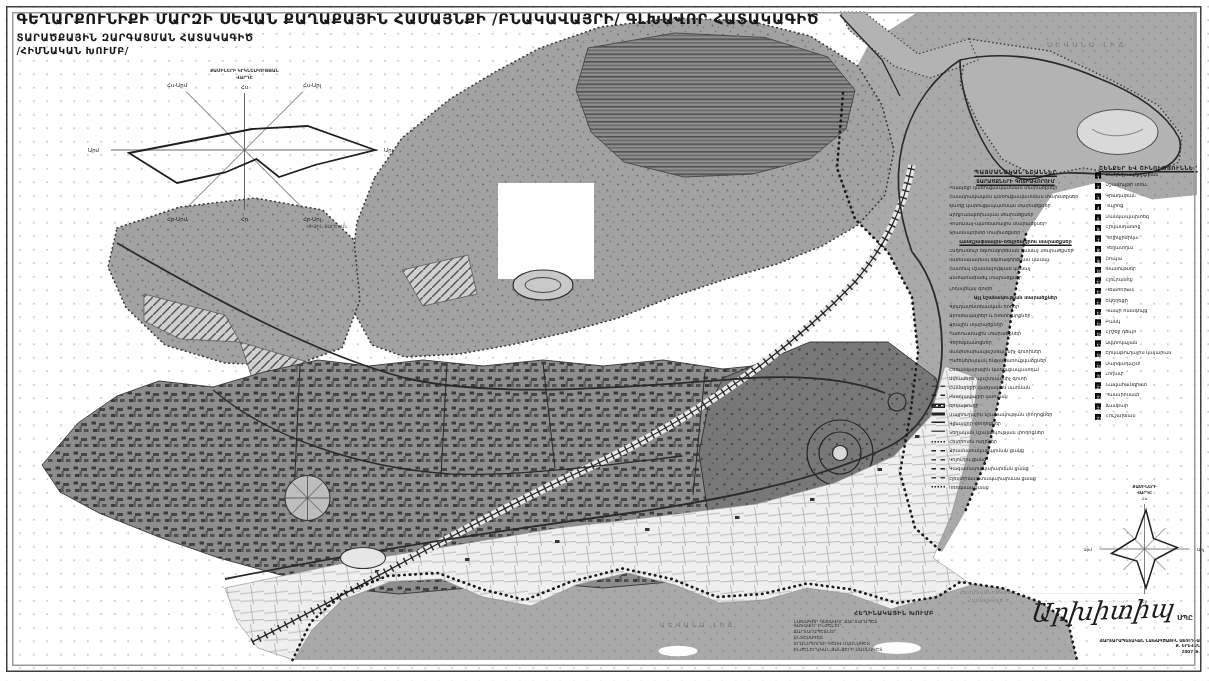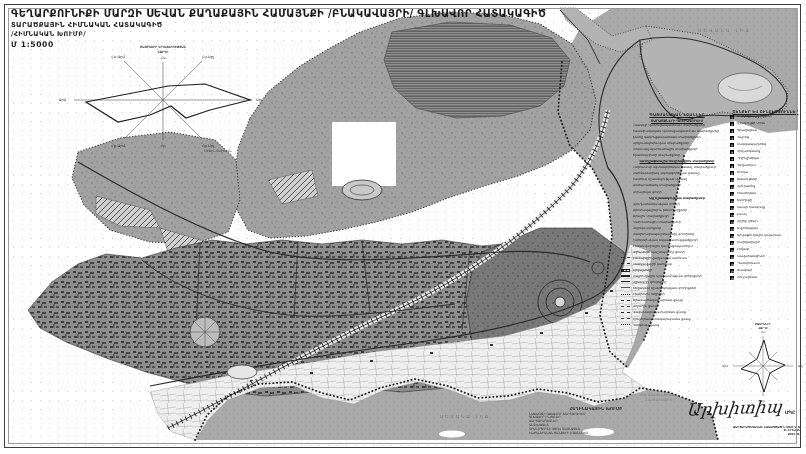--- a/index.html
+++ b/index.html
@@ -225,23 +225,22 @@
       </g>
       <g font-size="2.8" fill="#333" stroke="none" text-anchor="middle" font-weight="bold">
         <text x="763" y="325">ՔԱՄԻՆԵՐԻ</text>
         <text x="763" y="329">ՎԱՐԴԸ</text>
       </g>
     </g>
   </svg>
 
   <div class="overlay titleblock">
     <div class="t1">ԳԵՂԱՐՔՈՒՆԻՔԻ ՄԱՐԶԻ ՍԵՎԱՆ ՔԱՂԱՔԱՅԻՆ ՀԱՄԱՅՆՔԻ /ԲՆԱԿԱՎԱՅՐԻ/ ԳԼԽԱՎՈՐ ՀԱՏԱԿԱԳԻԾ</div>
-    <div class="t2">ՏԱՐԱԾՔԱՅԻՆ ՀԻՄՆԱԿԱՆ ՀԱՏԱԿԱԳԻԾ</div>
+    <div class="t2">ՏԱՐԱԾՔԱՅԻՆ ԶԱՐԳԱՑՄԱՆ ՀԱՏԱԿԱԳԻԾ</div>
     <div class="t3">/ՀԻՄՆԱԿԱՆ ԽՈՒՄԲ/</div>
-    <div class="t4">Մ 1:5000</div>
   </div>
 
   <div class="overlay lakelabel lake-main">ՍԵՎԱՆԱ ԼԻՃ</div>
   <div class="overlay lakelabel lake-bay">ՍԵՎԱՆԱ ԼԻՃ</div>
 
   <div class="overlay legend legend-zones">
     <div class="hdr">ՊԱՅՄԱՆԱԿԱՆ ՆՇԱՆՆԵՐ</div>
     <div class="subhdr">ՏԱՐԱԾՔՆԵՐԻ ԳՈՏԻԱՎՈՐՈՒՄ</div>
     <div>
 

